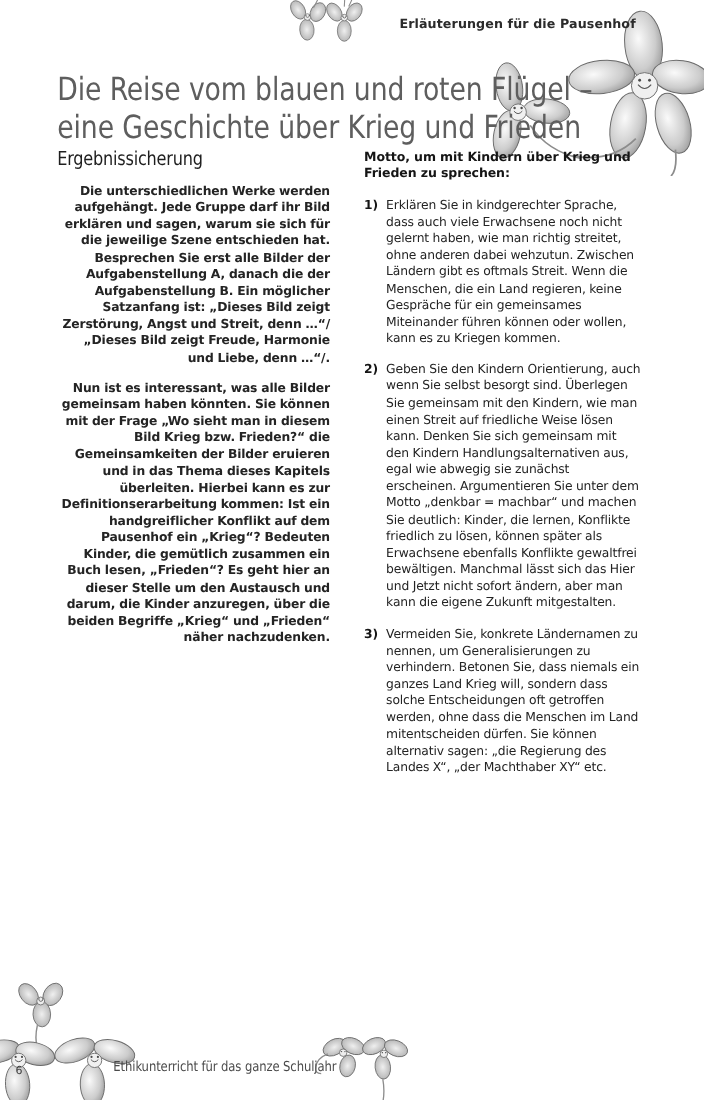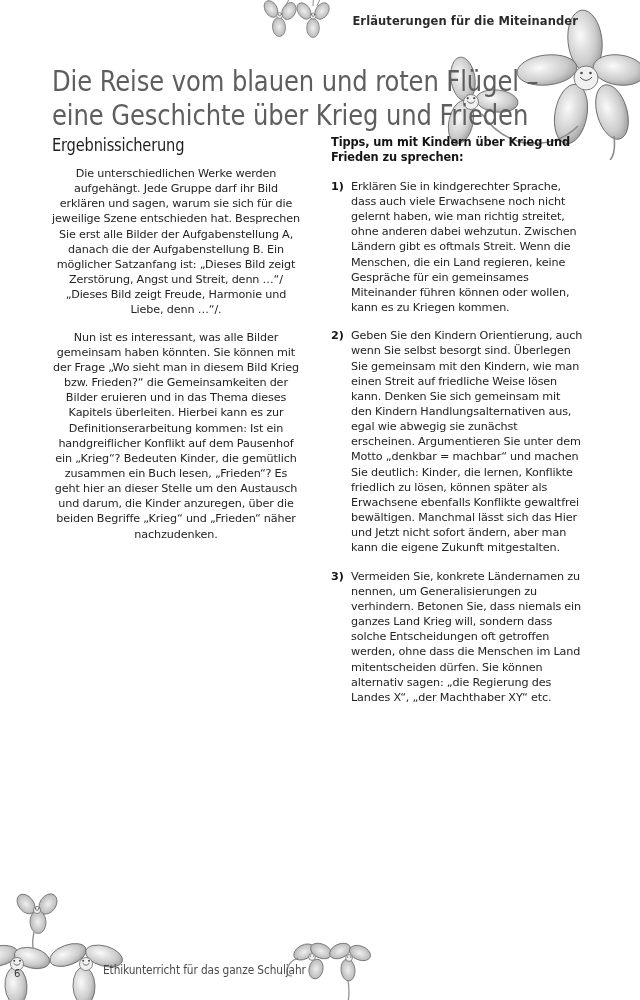--- a/index.html
+++ b/index.html
@@ -80,23 +80,24 @@
     transform: scaleX(0.93);
     transform-origin: left top;
   }
 
   p.body {
     margin: 0 0 12px 0;
     font-family: "DejaVu Sans", sans-serif;
     font-size: 11.2px;
     line-height: 15.15px;
     color: #242424;
-    text-align: center;
+    text-align: right;
     letter-spacing: -0.12px;
     word-spacing: -0.2px;
+    font-weight: bold;
   }
   p.body:last-child { margin-bottom: 0; }
 
   .tips-title {
     margin: 0 0 13px 0;
     font-family: "DejaVu Sans", sans-serif;
     font-size: 11.4px;
     font-weight: 700;
     line-height: 15.4px;
     color: #151515;
@@ -281,35 +282,35 @@
         <ellipse cx="34" cy="19" rx="11" ry="7" transform="rotate(22 34 19)"></ellipse>
         <ellipse cx="22" cy="36" rx="7" ry="11" transform="rotate(-6 22 36)"></ellipse>
       </g>
       <circle cx="23" cy="24" r="3.4" fill="#ededed" stroke="#707070" stroke-width="0.8"></circle>
       <circle cx="21.6" cy="23" r="0.6" fill="#4a4a4a"></circle>
       <circle cx="24.6" cy="23" r="0.6" fill="#4a4a4a"></circle>
       <path d="M22 47 Q24 58 22 68" stroke="#8c8c8c" stroke-width="1.2" fill="none"></path>
     </svg>
   </div>
 
-  <div class="page-header">Erläuterungen für die Miteinander</div>
+  <div class="page-header">Erläuterungen für die Pausenhof</div>
 
   <h1 class="title">
     <span class="tline">Die Reise vom blauen und roten Flügel –</span>
     <span class="tline">eine Geschichte über Krieg und Frieden</span>
   </h1>
 
   <div class="col col-left">
     <h2 class="section-heading">Ergebnissicherung</h2>
     <p class="body">Die unterschiedlichen Werke werden aufgehängt. Jede Gruppe darf ihr Bild erklären und sagen, warum sie sich für die jeweilige Szene entschieden hat. Besprechen Sie erst alle Bilder der Aufgabenstellung A, danach die der Aufgabenstellung B. Ein möglicher Satzanfang ist: „Dieses Bild zeigt Zerstörung, Angst und Streit, denn …“/ „Dieses Bild zeigt Freude, Harmonie und Liebe, denn …“/.</p>
     <p class="body">Nun ist es interessant, was alle Bilder gemeinsam haben könnten. Sie können mit der Frage „Wo sieht man in diesem Bild Krieg bzw. Frieden?“ die Gemeinsamkeiten der Bilder eruieren und in das Thema dieses Kapitels überleiten. Hierbei kann es zur Definitionserarbeitung kommen: Ist ein handgreiflicher Konflikt auf dem Pausenhof ein „Krieg“? Bedeuten Kinder, die gemütlich zusammen ein Buch lesen, „Frieden“? Es geht hier an dieser Stelle um den Austausch und darum, die Kinder anzuregen, über die beiden Begriffe „Krieg“ und „Frieden“ näher nachzudenken.</p>
   </div>
 
   <div class="col col-right">
-    <p class="tips-title">Tipps, um mit Kindern über Krieg und Frieden zu sprechen:</p>
+    <p class="tips-title">Motto, um mit Kindern über Krieg und Frieden zu sprechen:</p>
     <ol class="tips">
       <li>
         <span class="marker">1)</span>
         <span>Erklären Sie in kindgerechter Sprache, dass auch viele Erwachsene noch nicht gelernt haben, wie man richtig streitet, ohne anderen dabei wehzutun. Zwischen Ländern gibt es oftmals Streit. Wenn die Menschen, die ein Land regieren, keine Gespräche für ein gemeinsames Miteinander führen können oder wollen, kann es zu Kriegen kommen.</span>
       </li>
       <li>
         <span class="marker">2)</span>
         <span>Geben Sie den Kindern Orientierung, auch wenn Sie selbst besorgt sind. Überlegen Sie gemeinsam mit den Kindern, wie man einen Streit auf friedliche Weise lösen kann. Denken Sie sich gemeinsam mit den Kindern Handlungsalternativen aus, egal wie abwegig sie zunächst erscheinen. Argumentieren Sie unter dem Motto „denkbar = machbar“ und machen Sie deutlich: Kinder, die lernen, Konflikte friedlich zu lösen, können später als Erwachsene ebenfalls Konflikte gewaltfrei bewältigen. Manchmal lässt sich das Hier und Jetzt nicht sofort ändern, aber man kann die eigene Zukunft mitgestalten.</span>
       </li>
       <li>

